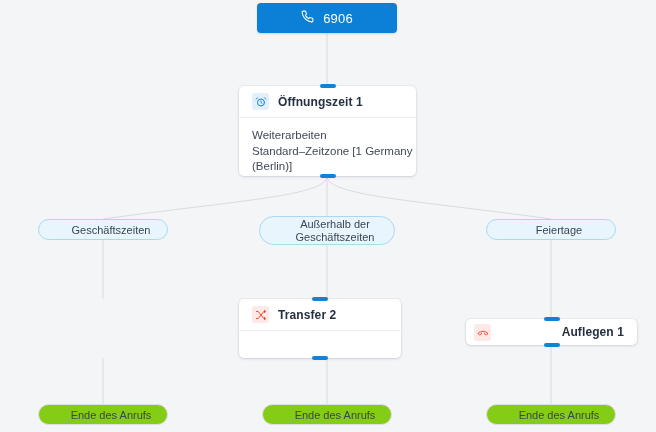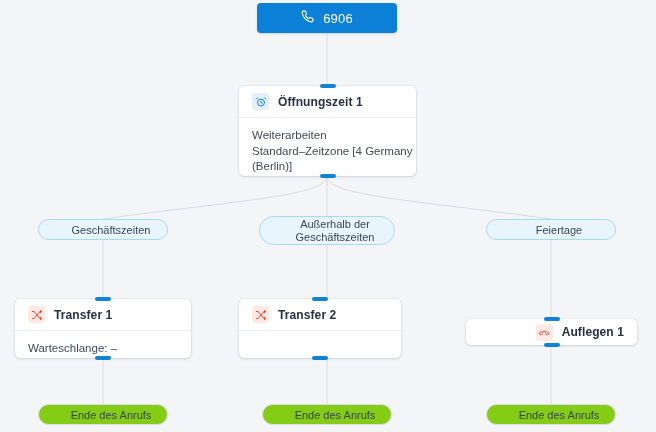--- a/index.html
+++ b/index.html
@@ -172,77 +172,59 @@
           <circle cx="12" cy="13" r="7"></circle>
           <path d="M12 10v3l2 1.5"></path>
           <path d="M5 3.5 2.5 6"></path>
           <path d="M19 3.5 21.5 6"></path>
         </svg>
       </span>
       <span class="card-title">Öffnungszeit 1</span>
     </div>
     <div class="card-body">
       <div class="ln">Weiterarbeiten</div>
-      <div class="ln">Standard–Zeitzone [4 Germany</div>
+      <div class="ln">Standard–Zeitzone [1 Germany</div>
       <div class="ln">(Berlin)]</div>
     </div>
     <div class="port bottom"></div>
   </div>
 
   <div class="pill branch" style="left:38px; top:219px; width:130px; height:21px;">
     <span>Geschäftszeiten</span>
   </div>
 
   <div class="pill branch" style="left:259px; top:216px; width:136px; height:29px; flex-direction:column; line-height:13px;">
     <span>Außerhalb der</span>
     <span>Geschäftszeiten</span>
   </div>
 
   <div class="pill branch" style="left:486px; top:219px; width:130px; height:21px;">
     <span>Feiertage</span>
   </div>
 
-  <div class="node card" style="left:15px; top:299px; width:176px; height:59px;">
-    <div class="port top"></div>
-    <div class="card-head">
-      <span class="chip red">
-        <svg width="12" height="12" viewBox="0 0 24 24" fill="none" stroke="#ef4e37" stroke-width="2" stroke-linecap="round" stroke-linejoin="round">
-          <path d="M3 5h3.5l11 14H21"></path>
-          <path d="M3 19h3.5l11-14H21"></path>
-          <path d="M18.5 2.5 21.5 5l-3 2.5"></path>
-          <path d="M18.5 16.5 21.5 19l-3 2.5"></path>
-        </svg>
-      </span>
-      <span class="card-title">Transfer 1</span>
-    </div>
-    <div class="card-body">
-      <div class="ln">Warteschlange: –</div>
-    </div>
-    <div class="port bottom"></div>
-  </div>
 
   <div class="node card" style="left:239px; top:299px; width:162px; height:59px;">
     <div class="port top"></div>
     <div class="card-head">
       <span class="chip red">
         <svg width="12" height="12" viewBox="0 0 24 24" fill="none" stroke="#ef4e37" stroke-width="2" stroke-linecap="round" stroke-linejoin="round">
           <path d="M3 5h3.5l11 14H21"></path>
           <path d="M3 19h3.5l11-14H21"></path>
           <path d="M18.5 2.5 21.5 5l-3 2.5"></path>
           <path d="M18.5 16.5 21.5 19l-3 2.5"></path>
         </svg>
       </span>
       <span class="card-title">Transfer 2</span>
     </div>
     <div class="port bottom"></div>
   </div>
 
   <div class="node card" style="left:466px; top:319px; width:171px; height:26px;">
     <div class="port top"></div>
-    <div class="card-head no-body" style="height:26px; justify-content:flex-end;padding-left:8px;">
+    <div class="card-head no-body" style="height:26px; justify-content:space-between;padding-left:8px;">
       <span class="chip red">
         <svg width="12" height="12" viewBox="0 0 24 24" fill="none" stroke="#ef4e37" stroke-width="2" stroke-linecap="round" stroke-linejoin="round">
           <path d="M2.5 14.5c5-5.5 14-5.5 19 0"></path>
           <path d="M2.5 14.5l1.2 2.4a1.6 1.6 0 0 0 2 .8l2.1-.8a1.6 1.6 0 0 0 1-1.6l-.1-1.5"></path>
           <path d="M21.5 14.5l-1.2 2.4a1.6 1.6 0 0 1-2 .8l-2.1-.8a1.6 1.6 0 0 1-1-1.6l.1-1.5"></path>
         </svg>
       </span>
       <span class="card-title">Auflegen 1</span>
     </div>
     <div class="port bottom"></div>

